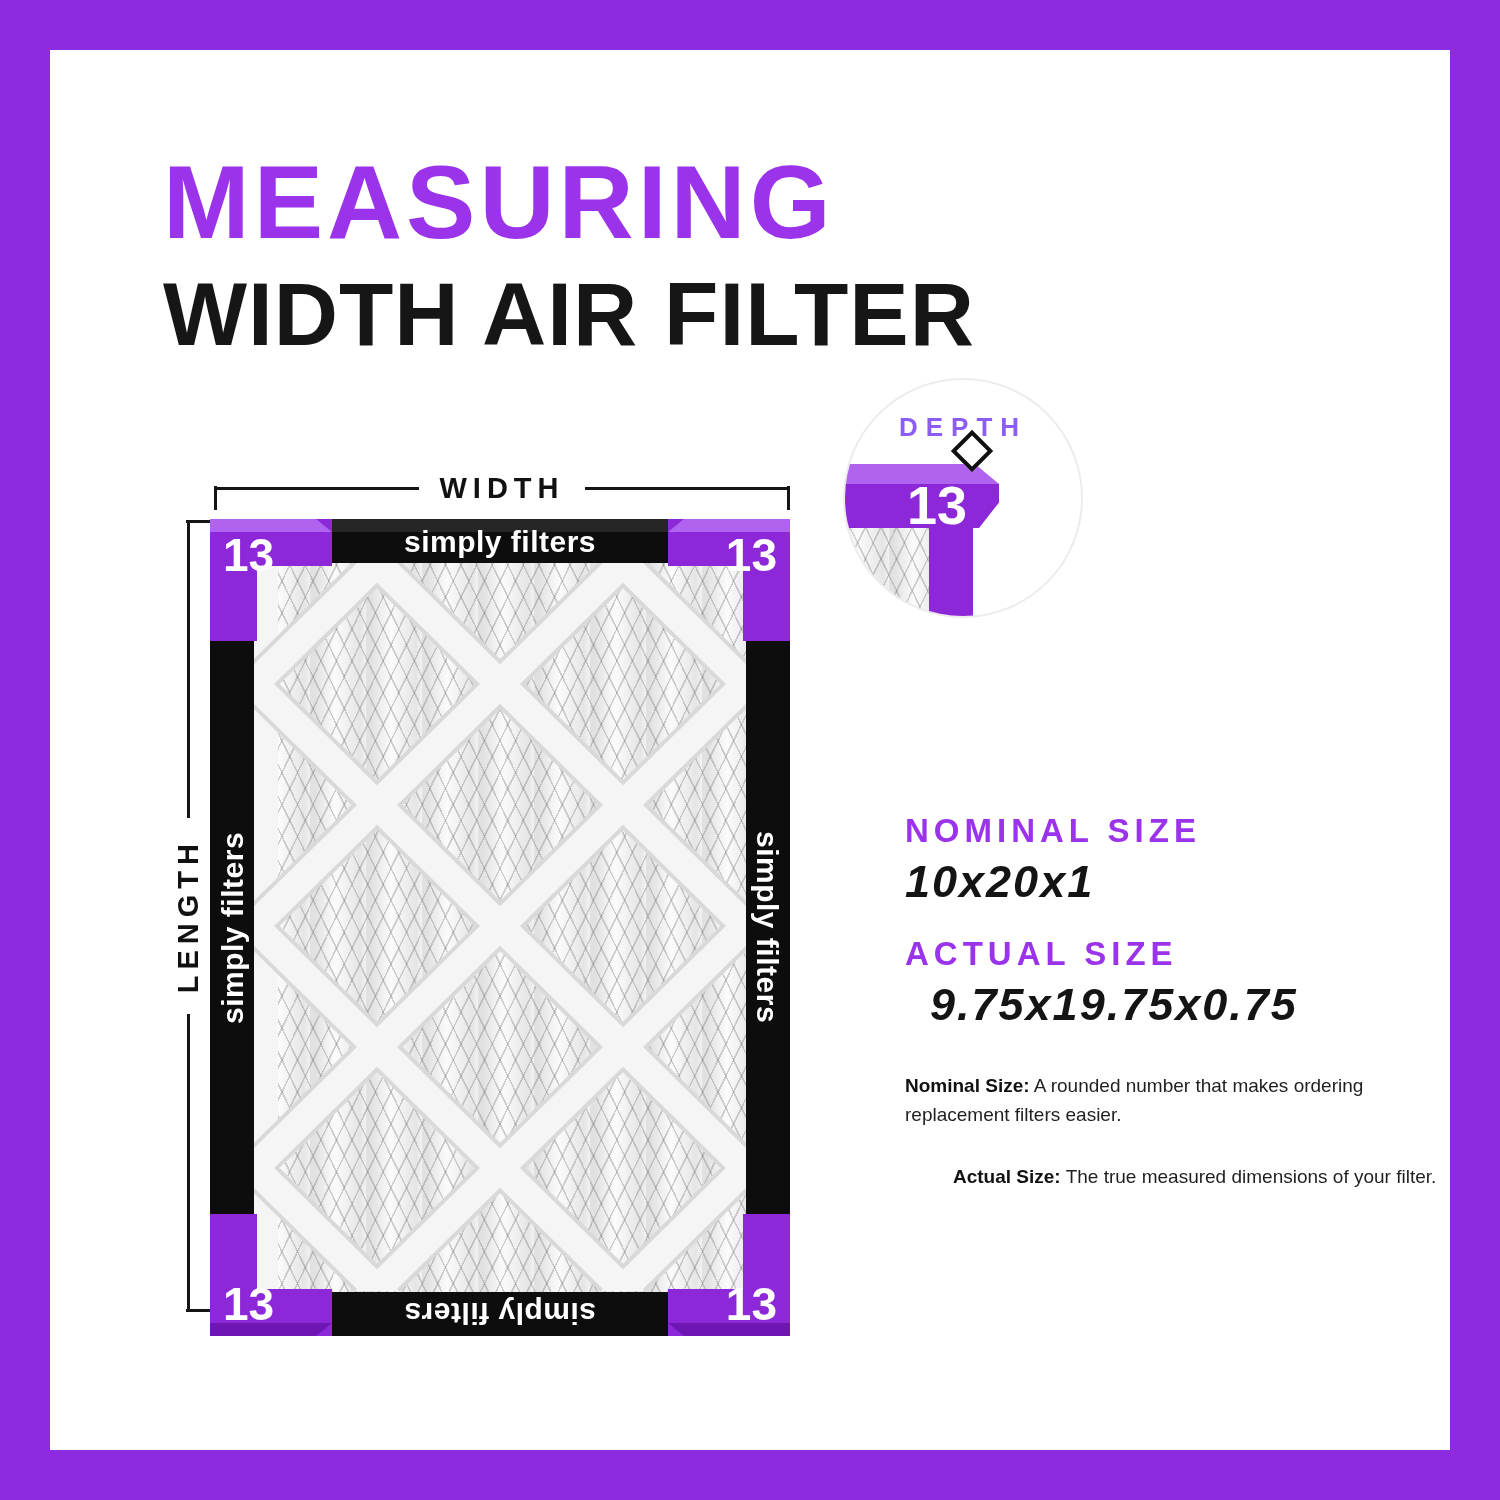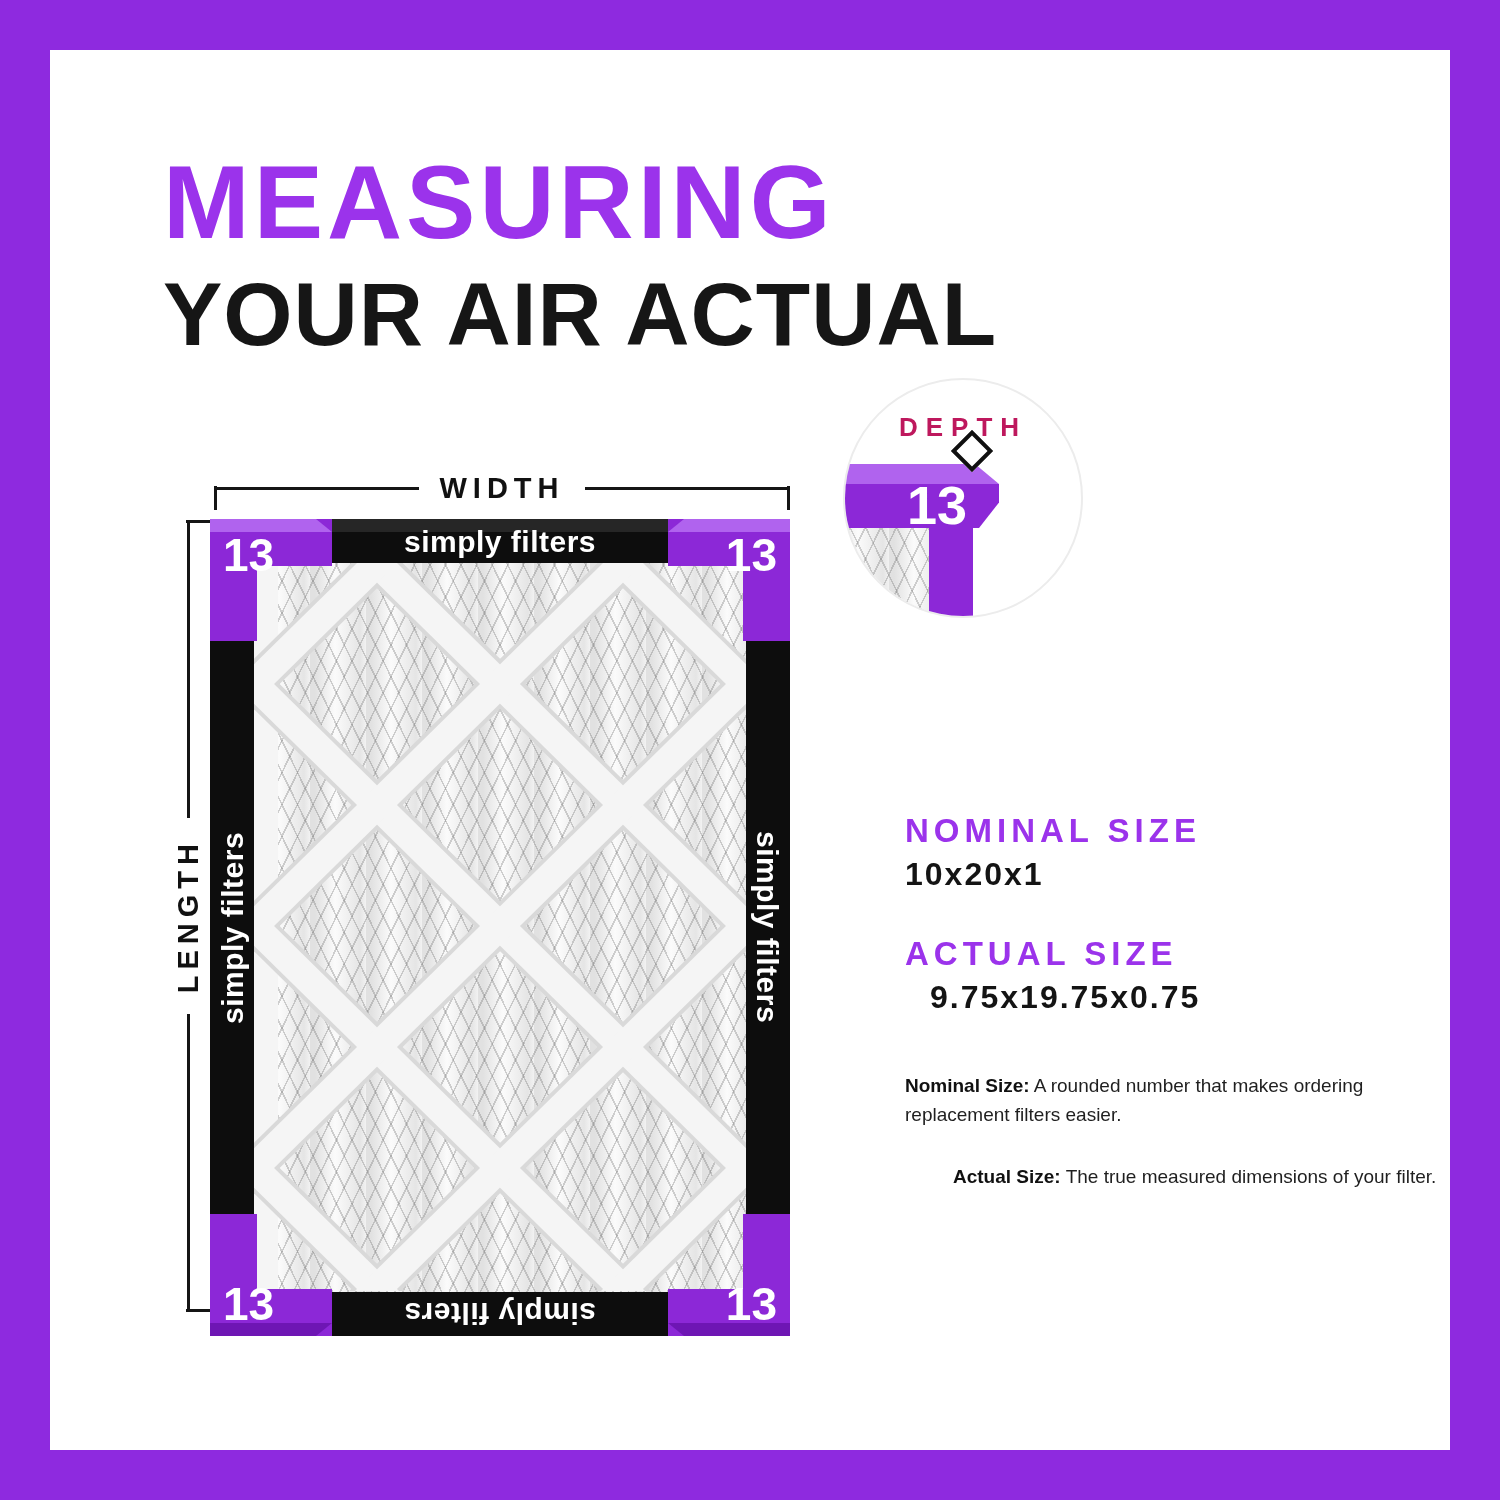--- a/index.html
+++ b/index.html
@@ -68,58 +68,58 @@
       color:#fff;font-size:30px;font-weight:700;letter-spacing:.5px;z-index:4;}
   .brand.top{top:0;left:122px;right:122px;height:46px;}
   .brand.bottom{bottom:0;left:122px;right:122px;height:46px;transform:rotate(180deg);}
   .brand.left{left:0;top:122px;bottom:122px;width:46px;writing-mode:vertical-rl;transform:rotate(180deg);}
   .brand.right{right:0;top:122px;bottom:122px;width:46px;writing-mode:vertical-rl;}
 
   
   .depth-circle{position:absolute;left:843px;top:378px;width:240px;height:240px;background:#fff;
       border:2px solid #ececec;border-radius:50%;overflow:hidden;z-index:7;}
   .depth-title{position:absolute;top:32px;left:0;width:100%;text-align:center;
-      font-size:26px;font-weight:800;letter-spacing:8px;color:#be185d;}
+      font-size:26px;font-weight:800;letter-spacing:8px;color:#8b5cf6;}
   .dg-bevel{position:absolute;left:-12px;top:84px;width:166px;height:20px;background:#B063EE;
       clip-path:polygon(0 0,calc(100% - 24px) 0,100% 100%,0 100%);}
   .dg-bar{position:absolute;left:-12px;top:104px;width:166px;height:44px;background:#8C28D7;
       clip-path:polygon(0 0,100% 0,100% 42%,calc(100% - 20px) 100%,0 100%);}
   .dg-vbar{position:absolute;left:84px;top:147px;width:44px;height:95px;background:#8C28D7;}
   .dg-mesh{position:absolute;left:-12px;top:147px;width:96px;height:95px;background-color:#ededed;
       background-image:
         repeating-linear-gradient(64deg, rgba(105,105,105,.30) 0 1.6px, transparent 1.6px 14px),
         repeating-linear-gradient(-64deg, rgba(105,105,105,.30) 0 1.6px, transparent 1.6px 14px),
         repeating-linear-gradient(90deg,#e1e1e1 0 5px,#fbfbfb 25px,#e5e5e5 50px,#f2f2f2 56px);}
   .dg-num{position:absolute;left:62px;top:98px;font-size:54px;font-weight:800;color:#fff;line-height:1;z-index:2;}
   .dg-diamond{position:absolute;left:112px;top:56px;width:30px;height:30px;background:#fff;
       border:4px solid #101010;transform:rotate(45deg);z-index:3;}
 
   
   .formula{position:absolute;left:905px;top:700px;font-size:29px;font-weight:700;
       letter-spacing:1px;color:#1c1c1c;}
   .sz-head{position:absolute;left:905px;font-size:33px;font-weight:800;letter-spacing:5px;color:#9B33EB;}
-  .sz-val{position:absolute;left:905px;font-size:32px;font-weight:800;letter-spacing:2px;color:#141414;}
+  .sz-val{position:absolute;left:905px;font-size:45px;font-weight:800;letter-spacing:2px;color:#141414;font-style:italic;}
   .h-nominal{top:812px;}
   .v-nominal{top:856px;}
   .h-actual{top:935px;}
   .v-actual{top:979px;margin-left:25px;}
   .para{position:absolute;left:905px;width:548px;font-size:19px;line-height:1.5;color:#1f1f1f;}
   .p1{top:1072px;}
   .p2{top:1163px;margin-left:48px;}
   .para b{font-weight:700;color:#111;}
 </style>
 </head>
 <body>
 
 <div class="canvas">
 
   <div class="purple-frame"></div>
 
   <div class="t1">MEASURING</div>
-  <div class="t2">YOUR AIR ACTUAL</div>
+  <div class="t2">WIDTH AIR FILTER</div>
 
   <div class="dim-width">
     <div class="seg"></div>
     <div class="lbl">WIDTH</div>
     <div class="seg"></div>
   </div>
 
   <div class="dim-length">
     <div class="seg"></div>
     <div class="lbl">LENGTH</div>

